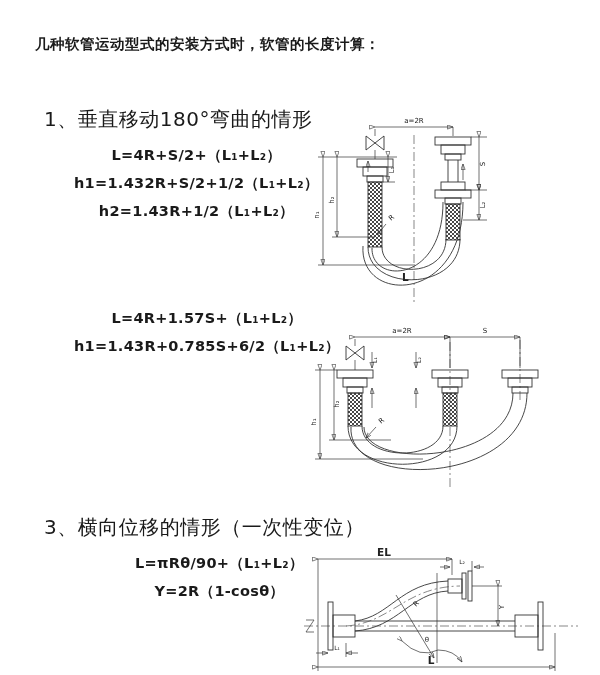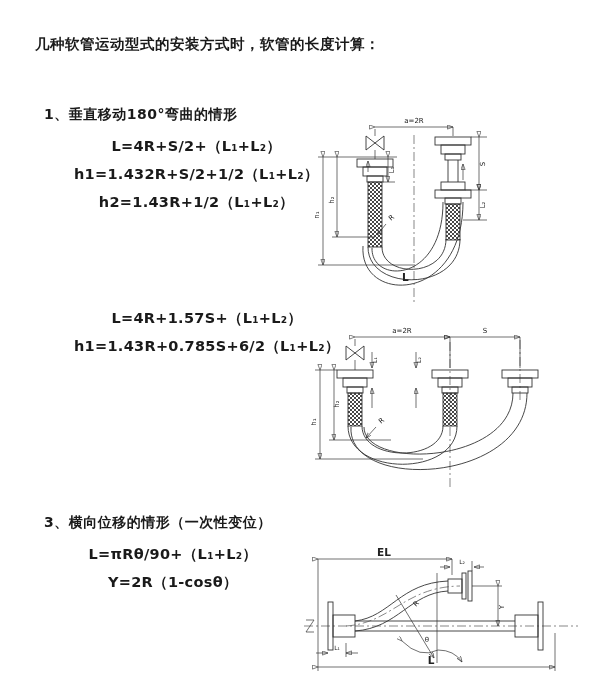--- a/index.html
+++ b/index.html
@@ -7,21 +7,21 @@
     width:600px;height:675px;position:relative;background:#ffffff;
     font-family:"DejaVu Sans","Liberation Sans",sans-serif;color:#1a1a1a;
     overflow:hidden;
   }
   .page-title{
     position:absolute;left:35px;top:22px;
     font-size:14.5px;font-weight:bold;letter-spacing:.5px;white-space:nowrap;margin-top:13px;
   }
   .section{position:absolute;left:44px;}
   #sec1{top:106px;} #sec2{top:304px;} #sec3{top:514px;}
-  .heading{font-size:14px;font-weight:bold;letter-spacing:.5px;margin:0 0 8px 0;white-space:nowrap;}
+  .heading{font-size:20px;font-weight:normal;letter-spacing:.5px;margin:0 0 8px 0;white-space:nowrap;}
   .formula{font-size:14.5px;font-weight:bold;letter-spacing:.3px;margin-left:30px;line-height:28px;white-space:nowrap;text-align:center;}
   .diagram{position:absolute;margin-top:40px;}
   #dia1{left:315px;top:72px;}
   #dia2{left:311px;top:282px;}
   #dia3{left:300px;top:505px;}
   svg{display:block;}
   svg text{font-family:"DejaVu Sans","Liberation Sans",sans-serif;fill:#222;font-size:7px;}
   svg .big{font-size:10.5px;font-weight:bold;}
   svg .tiny{font-size:6px;}
   svg path,svg line,svg rect{stroke:#333;fill:none;stroke-width:.9;}

